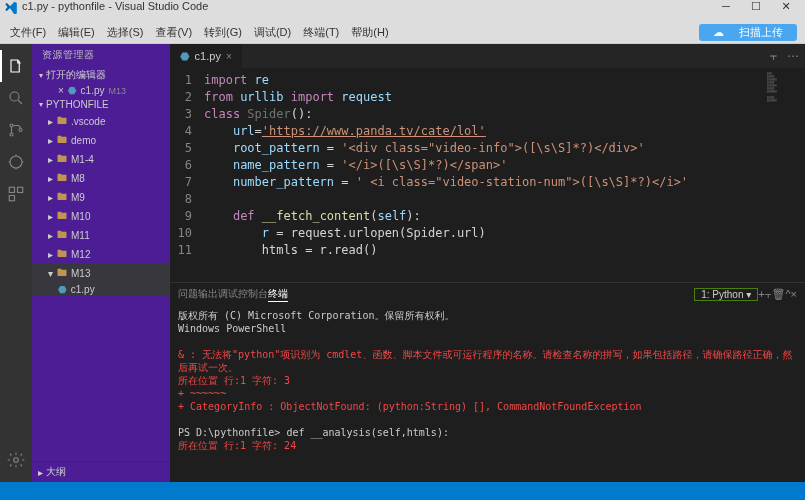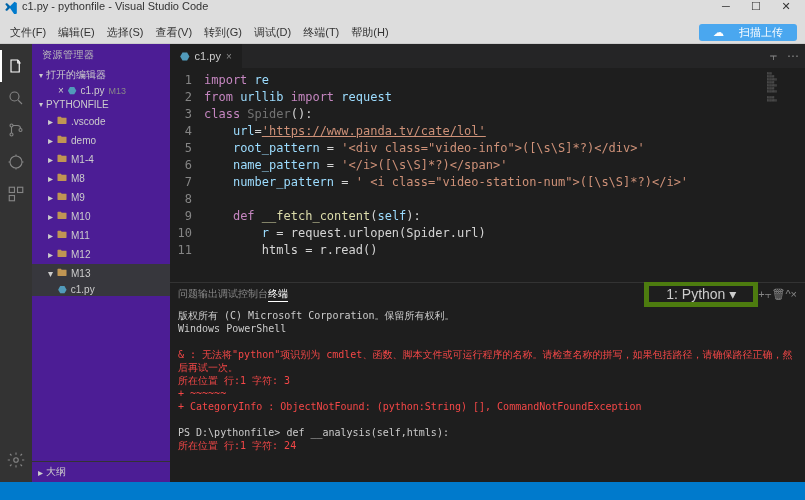--- a/index.html
+++ b/index.html
@@ -35,21 +35,21 @@
 .tab-actions{margin-left:auto;display:flex;align-items:center;padding:0 6px;gap:10px;color:#888}
 .editor{flex:1;display:flex;background:#1e1e1e;overflow:hidden;font-family:Consolas,monospace;font-size:12px;position:relative}
 .gutter{width:30px;text-align:right;color:#858585;padding:4px 8px 0 0;line-height:17px}
 .code{flex:1;padding:4px 0 0 4px;line-height:17px;white-space:pre}
 .k{color:#c586c0}.s{color:#ce9178}.f{color:#dcdcaa}.c{color:#737373}.v{color:#9cdcfe}.p{color:#d4d4d4}
 .minimap{width:40px;background:#1e1e1e;opacity:.4;padding:4px 2px;font-size:2px;line-height:3px;color:#888}
 .panel{height:200px;background:#1e1e1e;border-top:1px solid #333;display:flex;flex-direction:column}
 .panel-tabs{height:22px;display:flex;align-items:center;padding:0 8px;font-size:10px;color:#888;gap:0}
 .panel-tabs .pt.active{color:#fff;border-bottom:1px solid #fff}
 .panel-tabs .spacer{flex:1}
-.panel-tabs .sel{border:5px solid #4d7c0f;padding:0 17px;font-size:14px;color:#ccc}
+.panel-tabs .sel{border:1px solid #4d7c0f;padding:0 6px;font-size:10px;color:#ccc}
 .panel-tabs .pi{color:#888;font-size:11px}
 .term{flex:1;overflow:auto;font-family:Consolas,monospace;font-size:10px;line-height:13px;padding:4px 8px;color:#ccc}
 .term .yl{color:#d7ba7d}.term .rd{color:#f44747}
 .statusbar{height:18px;background:#007acc;color:#fff;font-size:10px;display:flex;align-items:center;padding:0 6px}
 svg{display:block}
 </style>
 </head>
 <body>
 
 <div class="titlebar">

